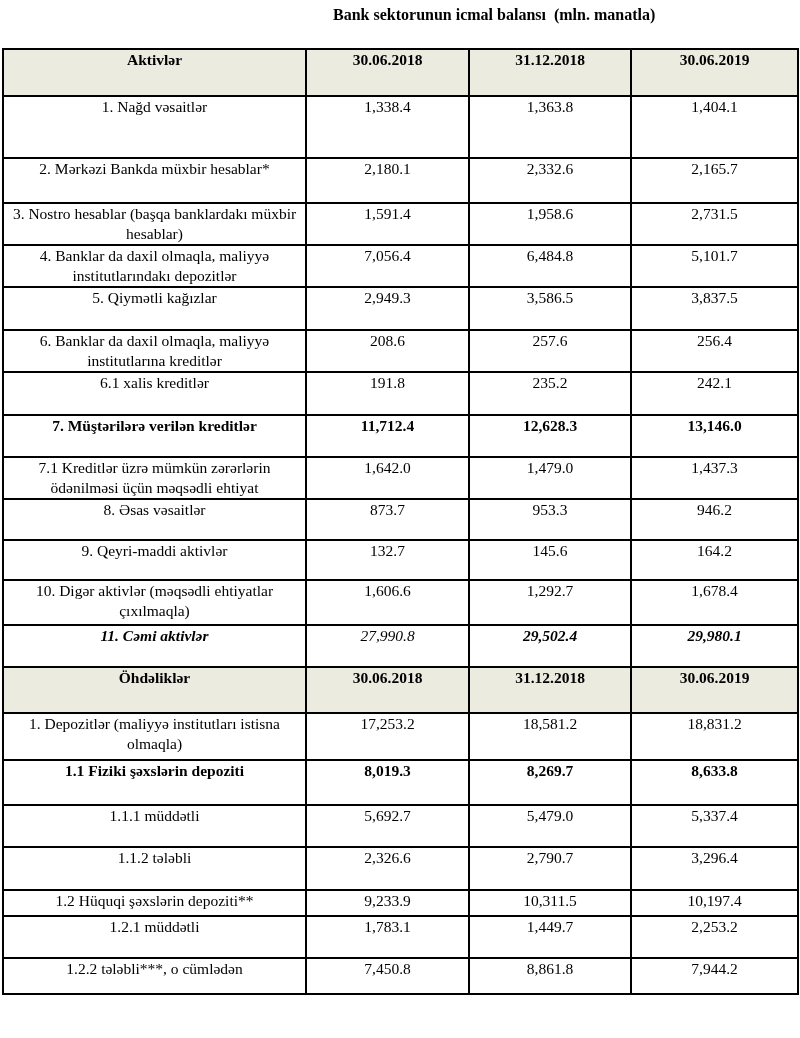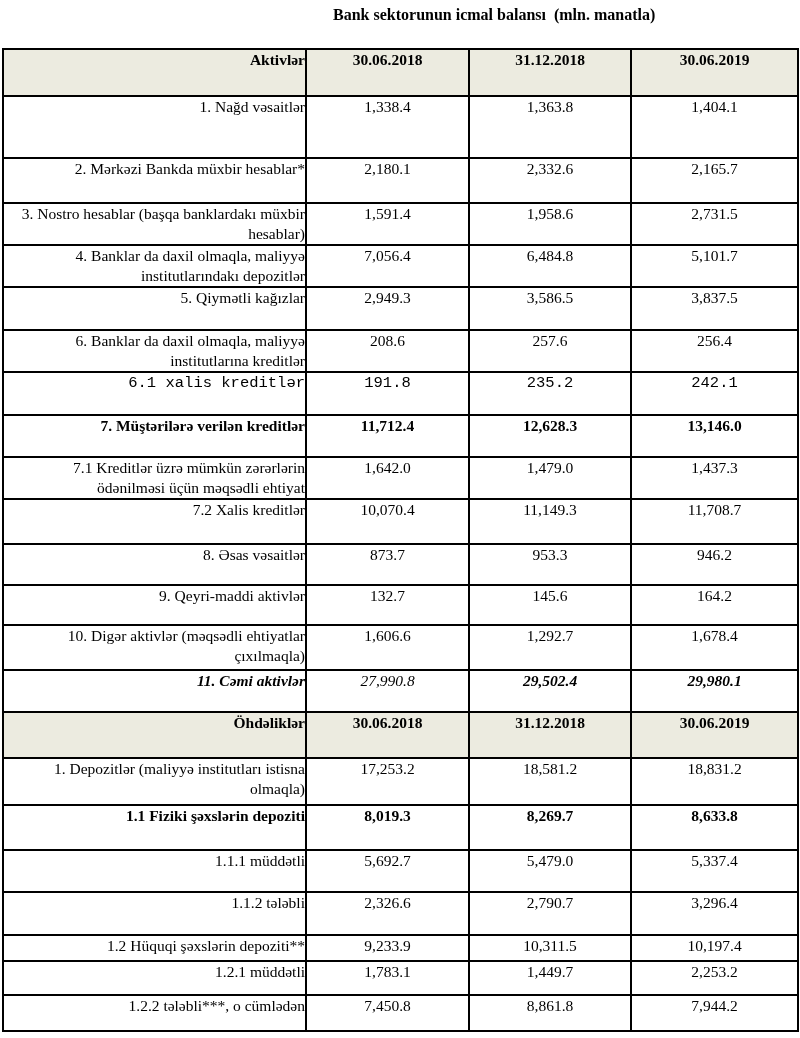--- a/index.html
+++ b/index.html
@@ -30,21 +30,21 @@
   }
   table.balance td {
     border: 2px solid #000000;
     vertical-align: top;
     font-size: 15.5px;
     line-height: 20px;
     padding: 0;
     overflow: hidden;
   }
   td.label {
-    text-align: right;
+    text-align: center;
     padding: 1px 4px 0 3px;
   }
   td.num {
     text-align: center;
     padding-top: 2px;
   }
   .hdr {
     background: #ECEBE0;
     font-weight: bold;
   }
@@ -100,44 +100,38 @@
         <td class="num">2,949.3</td>
         <td class="num">3,586.5</td>
         <td class="num">3,837.5</td>
       </tr>
       <tr style="height: 41px;">
         <td class="label">6. Banklar da daxil olmaqla, maliyyə institutlarına kreditlər</td>
         <td class="num">208.6</td>
         <td class="num">257.6</td>
         <td class="num">256.4</td>
       </tr>
-      <tr style="height: 43px; font-family: Liberation Mono, monospace;">
+      <tr style="height: 43px;">
         <td class="label">6.1 xalis kreditlər</td>
         <td class="num">191.8</td>
         <td class="num">235.2</td>
         <td class="num">242.1</td>
       </tr>
       <tr style="height: 42px; margin-left: 20px;">
         <td class="label b">7. Müştərilərə verilən kreditlər</td>
         <td class="num b">11,712.4</td>
         <td class="num b">12,628.3</td>
         <td class="num b">13,146.0</td>
       </tr>
       <tr style="height: 42px;">
         <td class="label">7.1 Kreditlər üzrə mümkün zərərlərin ödənilməsi üçün məqsədli ehtiyat</td>
         <td class="num">1,642.0</td>
         <td class="num">1,479.0</td>
         <td class="num">1,437.3</td>
       </tr>
-      <tr style="height: 45px;">
-        <td class="label">7.2 Xalis kreditlər</td>
-        <td class="num">10,070.4</td>
-        <td class="num">11,149.3</td>
-        <td class="num">11,708.7</td>
-      </tr>
       <tr style="height: 41px;">
         <td class="label">8. Əsas vəsaitlər</td>
         <td class="num">873.7</td>
         <td class="num">953.3</td>
         <td class="num">946.2</td>
       </tr>
       <tr style="height: 40px;">
         <td class="label">9. Qeyri-maddi aktivlər</td>
         <td class="num">132.7</td>
         <td class="num">145.6</td>
@@ -184,21 +178,21 @@
         <td class="num">2,326.6</td>
         <td class="num">2,790.7</td>
         <td class="num">3,296.4</td>
       </tr>
       <tr style="height: 26px;">
         <td class="label">1.2 Hüquqi şəxslərin depoziti**</td>
         <td class="num">9,233.9</td>
         <td class="num">10,311.5</td>
         <td class="num">10,197.4</td>
       </tr>
-      <tr style="height: 34px;">
+      <tr style="height: 42px;">
         <td class="label">1.2.1 müddətli</td>
         <td class="num">1,783.1</td>
         <td class="num">1,449.7</td>
         <td class="num">2,253.2</td>
       </tr>
       <tr style="height: 36px;">
         <td class="label">1.2.2 tələbli***, o cümlədən</td>
         <td class="num">7,450.8</td>
         <td class="num">8,861.8</td>
         <td class="num">7,944.2</td>

